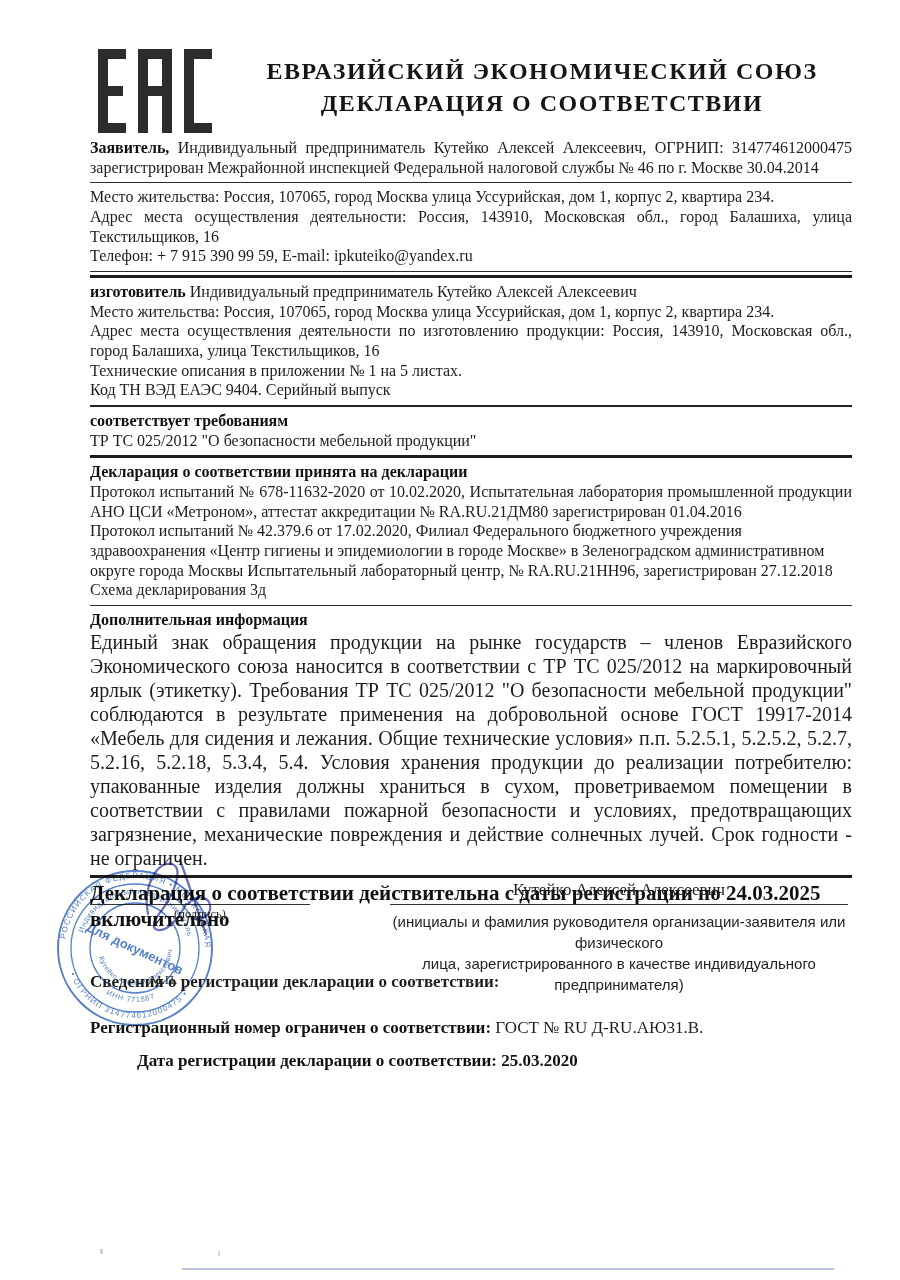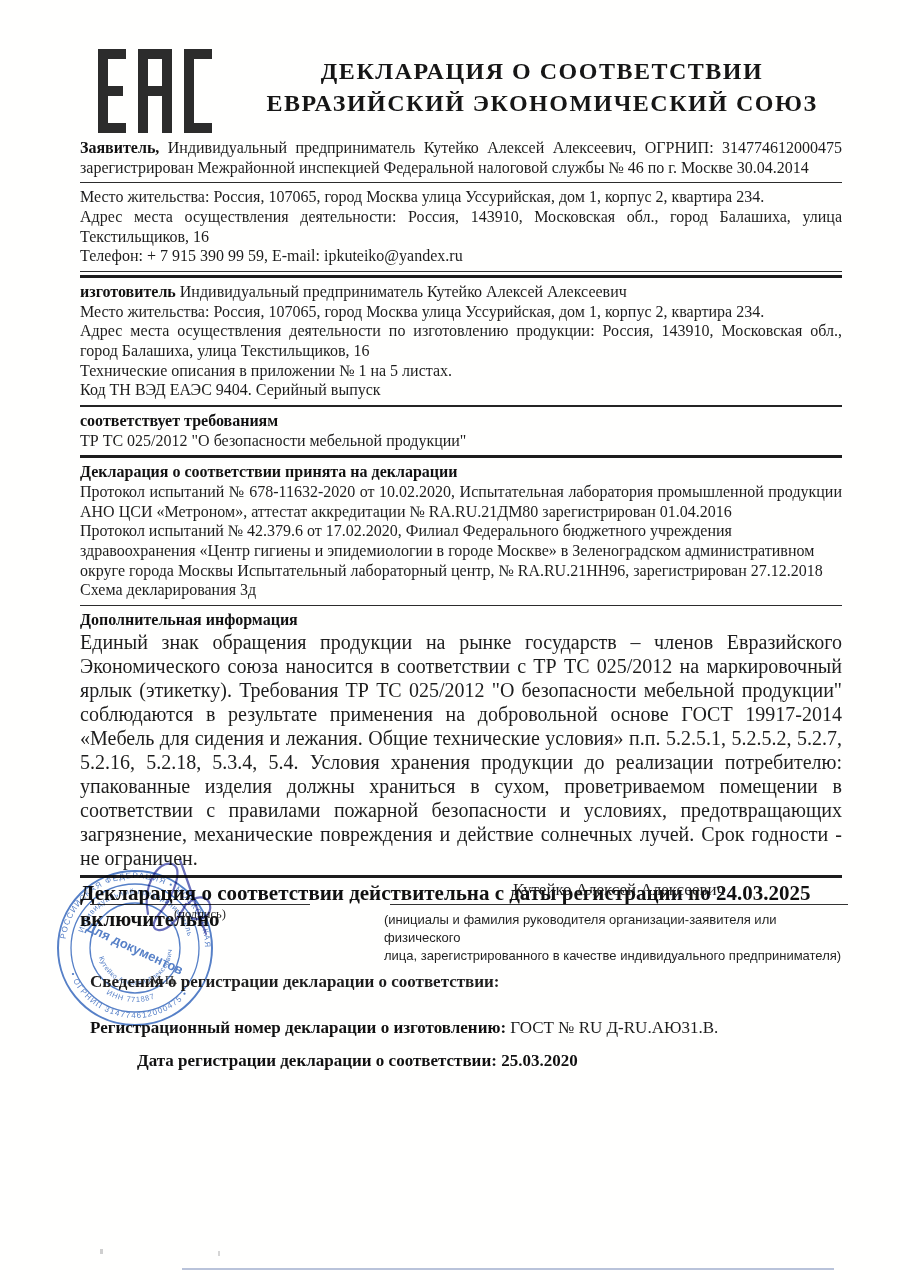--- a/index.html
+++ b/index.html
@@ -3,39 +3,39 @@
 <meta charset="utf-8">
 <style>
   html,body{margin:0;padding:0;background:#ffffff;}
   .page{position:relative;width:900px;height:1280px;background:#fffffe;overflow:hidden;
         font-family:"Liberation Serif","DejaVu Serif",serif;color:#1d1d1d;}
   
   .eac-logo{position:absolute;left:96px;top:47px;width:118px;height:88px;}
   .title{position:absolute;left:220px;top:55px;width:644px;text-align:center;
          font-weight:bold;font-size:24px;line-height:1.35;letter-spacing:1.5px;color:#161616;}
   
-  .content{position:absolute;left:80px;top:137px;width:762px;font-size:16px;line-height:1.23;}
+  .content{position:absolute;left:90px;top:137px;width:762px;font-size:16px;line-height:1.23;}
   p{margin:0;}
   .b{font-weight:bold;color:#111;}
   .j{text-align:justify;}
   .sec{padding:1px 0 2px 0;}
   .rule{height:0;border:none;border-top:1.6px solid #2c2c2c;margin:3px 0 3px 0;}
   .rule.t2{border-top-width:2.4px;border-top-color:#242424;}
   .rule.t3{border-top-width:3.4px;border-top-color:#1d1d1d;}
   .addl{font-size:20px;line-height:1.2;}
   .validity{font-size:21px;}
   
   .sig-name{position:absolute;left:390px;top:880px;width:458px;text-align:center;font-size:17px;}
   .sig-line{position:absolute;top:904px;height:0;border-top:1.6px solid #333;}
   .sig-line.left{left:90px;width:220px;}
   .sig-line.right{left:390px;width:458px;}
   .sig-podpis{position:absolute;left:90px;top:907px;width:220px;text-align:center;
               font-size:12.5px;color:#2a2a2a;}
-  .sig-caption{position:absolute;left:384px;top:911px;width:470px;
-               font-family:"Liberation Sans","DejaVu Sans",sans-serif;font-size:13px;
+  .sig-caption{position:absolute;left:384px;top:911px;width:470px;text-align:center;
+               font-family:"Liberation Sans","DejaVu Sans",sans-serif;font-size:15px;
                line-height:1.4;color:#1f1f1f;}
   .sig-mp{position:absolute;left:150px;top:936px;font-size:13px;color:#2e2e2e;margin-top:36px;}
   .stamp{position:absolute;left:54px;top:866px;width:162px;height:164px;
          mix-blend-mode:multiply;opacity:0.95;}
   .handsign{position:absolute;left:126px;top:852px;width:126px;height:95px;
             mix-blend-mode:multiply;opacity:0.9;}
   
   .reg-heading{position:absolute;left:90px;top:972px;width:762px;font-weight:bold;font-size:17px;}
   .reg-number{position:absolute;left:90px;top:1018px;width:762px;font-size:17px;}
   .reg-date{position:absolute;left:90px;top:1051px;width:762px;font-size:17px;margin-left:47px;}
@@ -62,22 +62,22 @@
       <rect x="42" y="2" width="34" height="10"></rect>
       <rect x="52" y="39" width="14" height="10"></rect>
 
       <rect x="88" y="2" width="10" height="84"></rect>
       <rect x="88" y="2" width="28" height="10"></rect>
       <rect x="88" y="76" width="28" height="10"></rect>
     </g>
   </svg>
 
   <div class="title">
+    <div>ЕВРАЗИЙСКИЙ ЭКОНОМИЧЕСКИЙ СОЮЗ</div>
     <div>ДЕКЛАРАЦИЯ О СООТВЕТСТВИИ</div>
-    <div>ЕВРАЗИЙСКИЙ ЭКОНОМИЧЕСКИЙ СОЮЗ</div>
   </div>
 
   <div class="content">
 
     <div class="sec">
       <p class="j"><span class="b">Заявитель,</span><span> Индивидуальный предприниматель Кутейко Алексей Алексеевич,   ОГРНИП: 314774612000475 зарегистрирован Межрайонной инспекцией Федеральной налоговой службы № 46 по г. Москве 30.04.2014</span></p>
     </div>
     <div class="rule"></div>
 
     <div class="sec">
@@ -166,19 +166,19 @@
 
   <svg class="handsign" viewBox="0 0 126 95">
     <g stroke="#5a5fb5" stroke-width="2.2" fill="none" stroke-linecap="round">
       <path d="M22,62 C16,34 32,8 46,12 C58,16 48,42 36,58 C28,68 24,76 32,78 C42,80 54,64 60,52"></path>
       <path d="M54,8 C62,30 70,54 80,82"></path>
       <path d="M62,52 C70,42 82,44 84,53 C86,62 76,70 66,66"></path>
     </g>
   </svg>
 
   <div class="reg-heading">Сведения о регистрации декларации о соответствии:</div>
-  <div class="reg-number"><span class="b">Регистрационный номер декларации о изготовлению:</span><span> ГОСТ № RU Д-RU.АЮ31.В.</span></div>
+  <div class="reg-number"><span class="b">Регистрационный номер ограничен о соответствии:</span><span> ГОСТ № RU Д-RU.АЮ31.В.</span></div>
   <div class="reg-date"><span class="b">Дата регистрации декларации о соответствии:</span><span class="b"> 25.03.2020</span></div>
 
   <div class="scan-line"></div>
   <div class="speck1"></div>
   <div class="speck2"></div>
 </div>
 
 </body></html>

